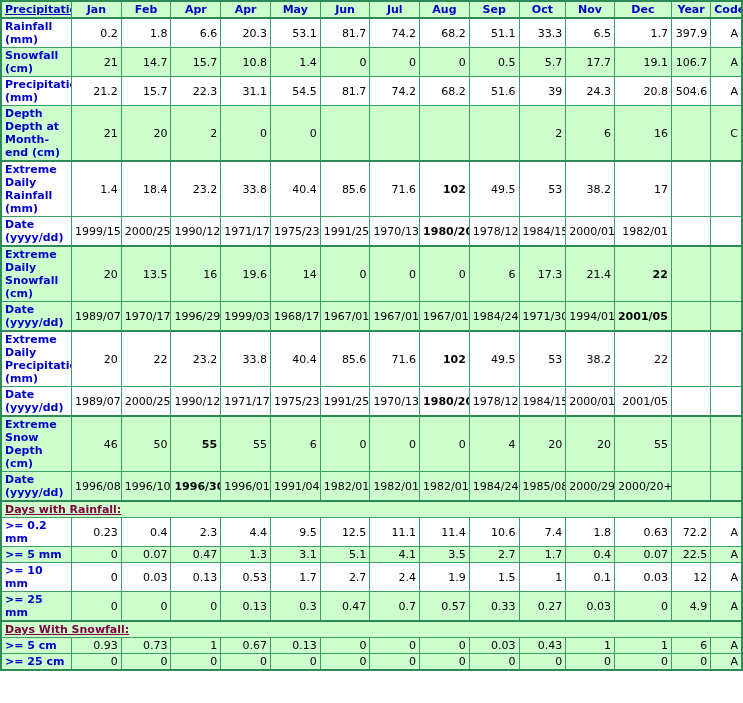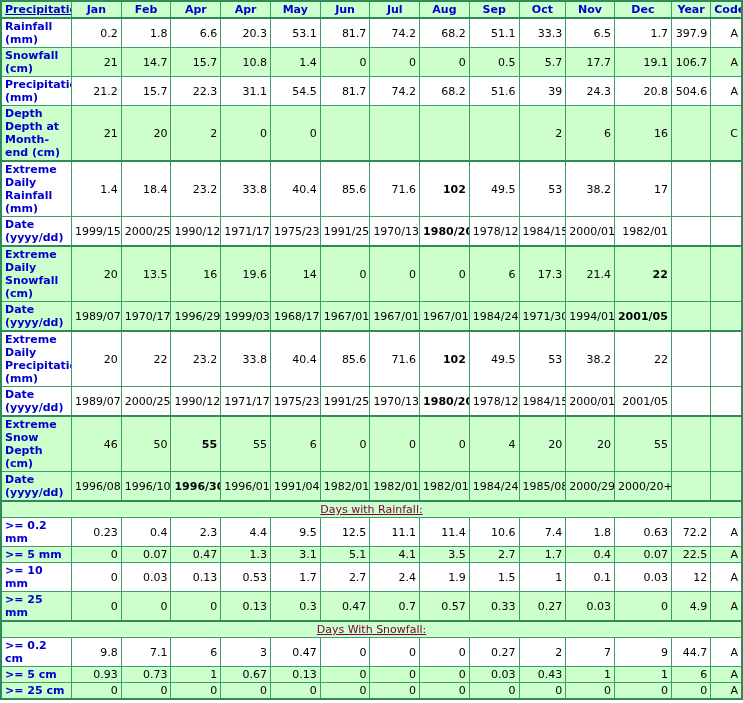--- a/index.html
+++ b/index.html
@@ -58,23 +58,23 @@
     text-align: right;
     color: #000000;
   }
   tr.green td { background: #ccffcc; }
   tr.white td { background: #ffffff; }
   td.bold { font-weight: bold; }
   
   td.banner {
     background: #ccffcc;
     color: #800040;
-    font-weight: normal;
+    font-weight: bold;
     text-decoration: underline;
-    text-align: center;
+    text-align: left;
     border-top: 2px solid #2e8b57;
     border-bottom: 1px solid #3c9f68;
   }
   tr.thickbottom td { border-bottom: 2px solid #2e8b57; }
 </style>
 </head>
 <body>
 
 <table class="climate">
   <colgroup>
@@ -383,37 +383,20 @@
         <td class="val">0.33</td>
         <td class="val">0.27</td>
         <td class="val">0.03</td>
         <td class="val">0</td>
         <td class="val">4.9</td>
         <td class="val">A</td>
       </tr>
       <tr>
         <td class="banner" colspan="15">Days With Snowfall:</td>
       </tr>
-      <tr class="white">
-        <td class="rowlab">&gt;= 0.2 cm</td>
-        <td class="val">9.8</td>
-        <td class="val">7.1</td>
-        <td class="val">6</td>
-        <td class="val">3</td>
-        <td class="val">0.47</td>
-        <td class="val">0</td>
-        <td class="val">0</td>
-        <td class="val">0</td>
-        <td class="val">0.27</td>
-        <td class="val">2</td>
-        <td class="val">7</td>
-        <td class="val">9</td>
-        <td class="val">44.7</td>
-        <td class="val">A</td>
-      </tr>
       <tr class="green">
         <td class="rowlab">&gt;= 5 cm</td>
         <td class="val">0.93</td>
         <td class="val">0.73</td>
         <td class="val">1</td>
         <td class="val">0.67</td>
         <td class="val">0.13</td>
         <td class="val">0</td>
         <td class="val">0</td>
         <td class="val">0</td>

